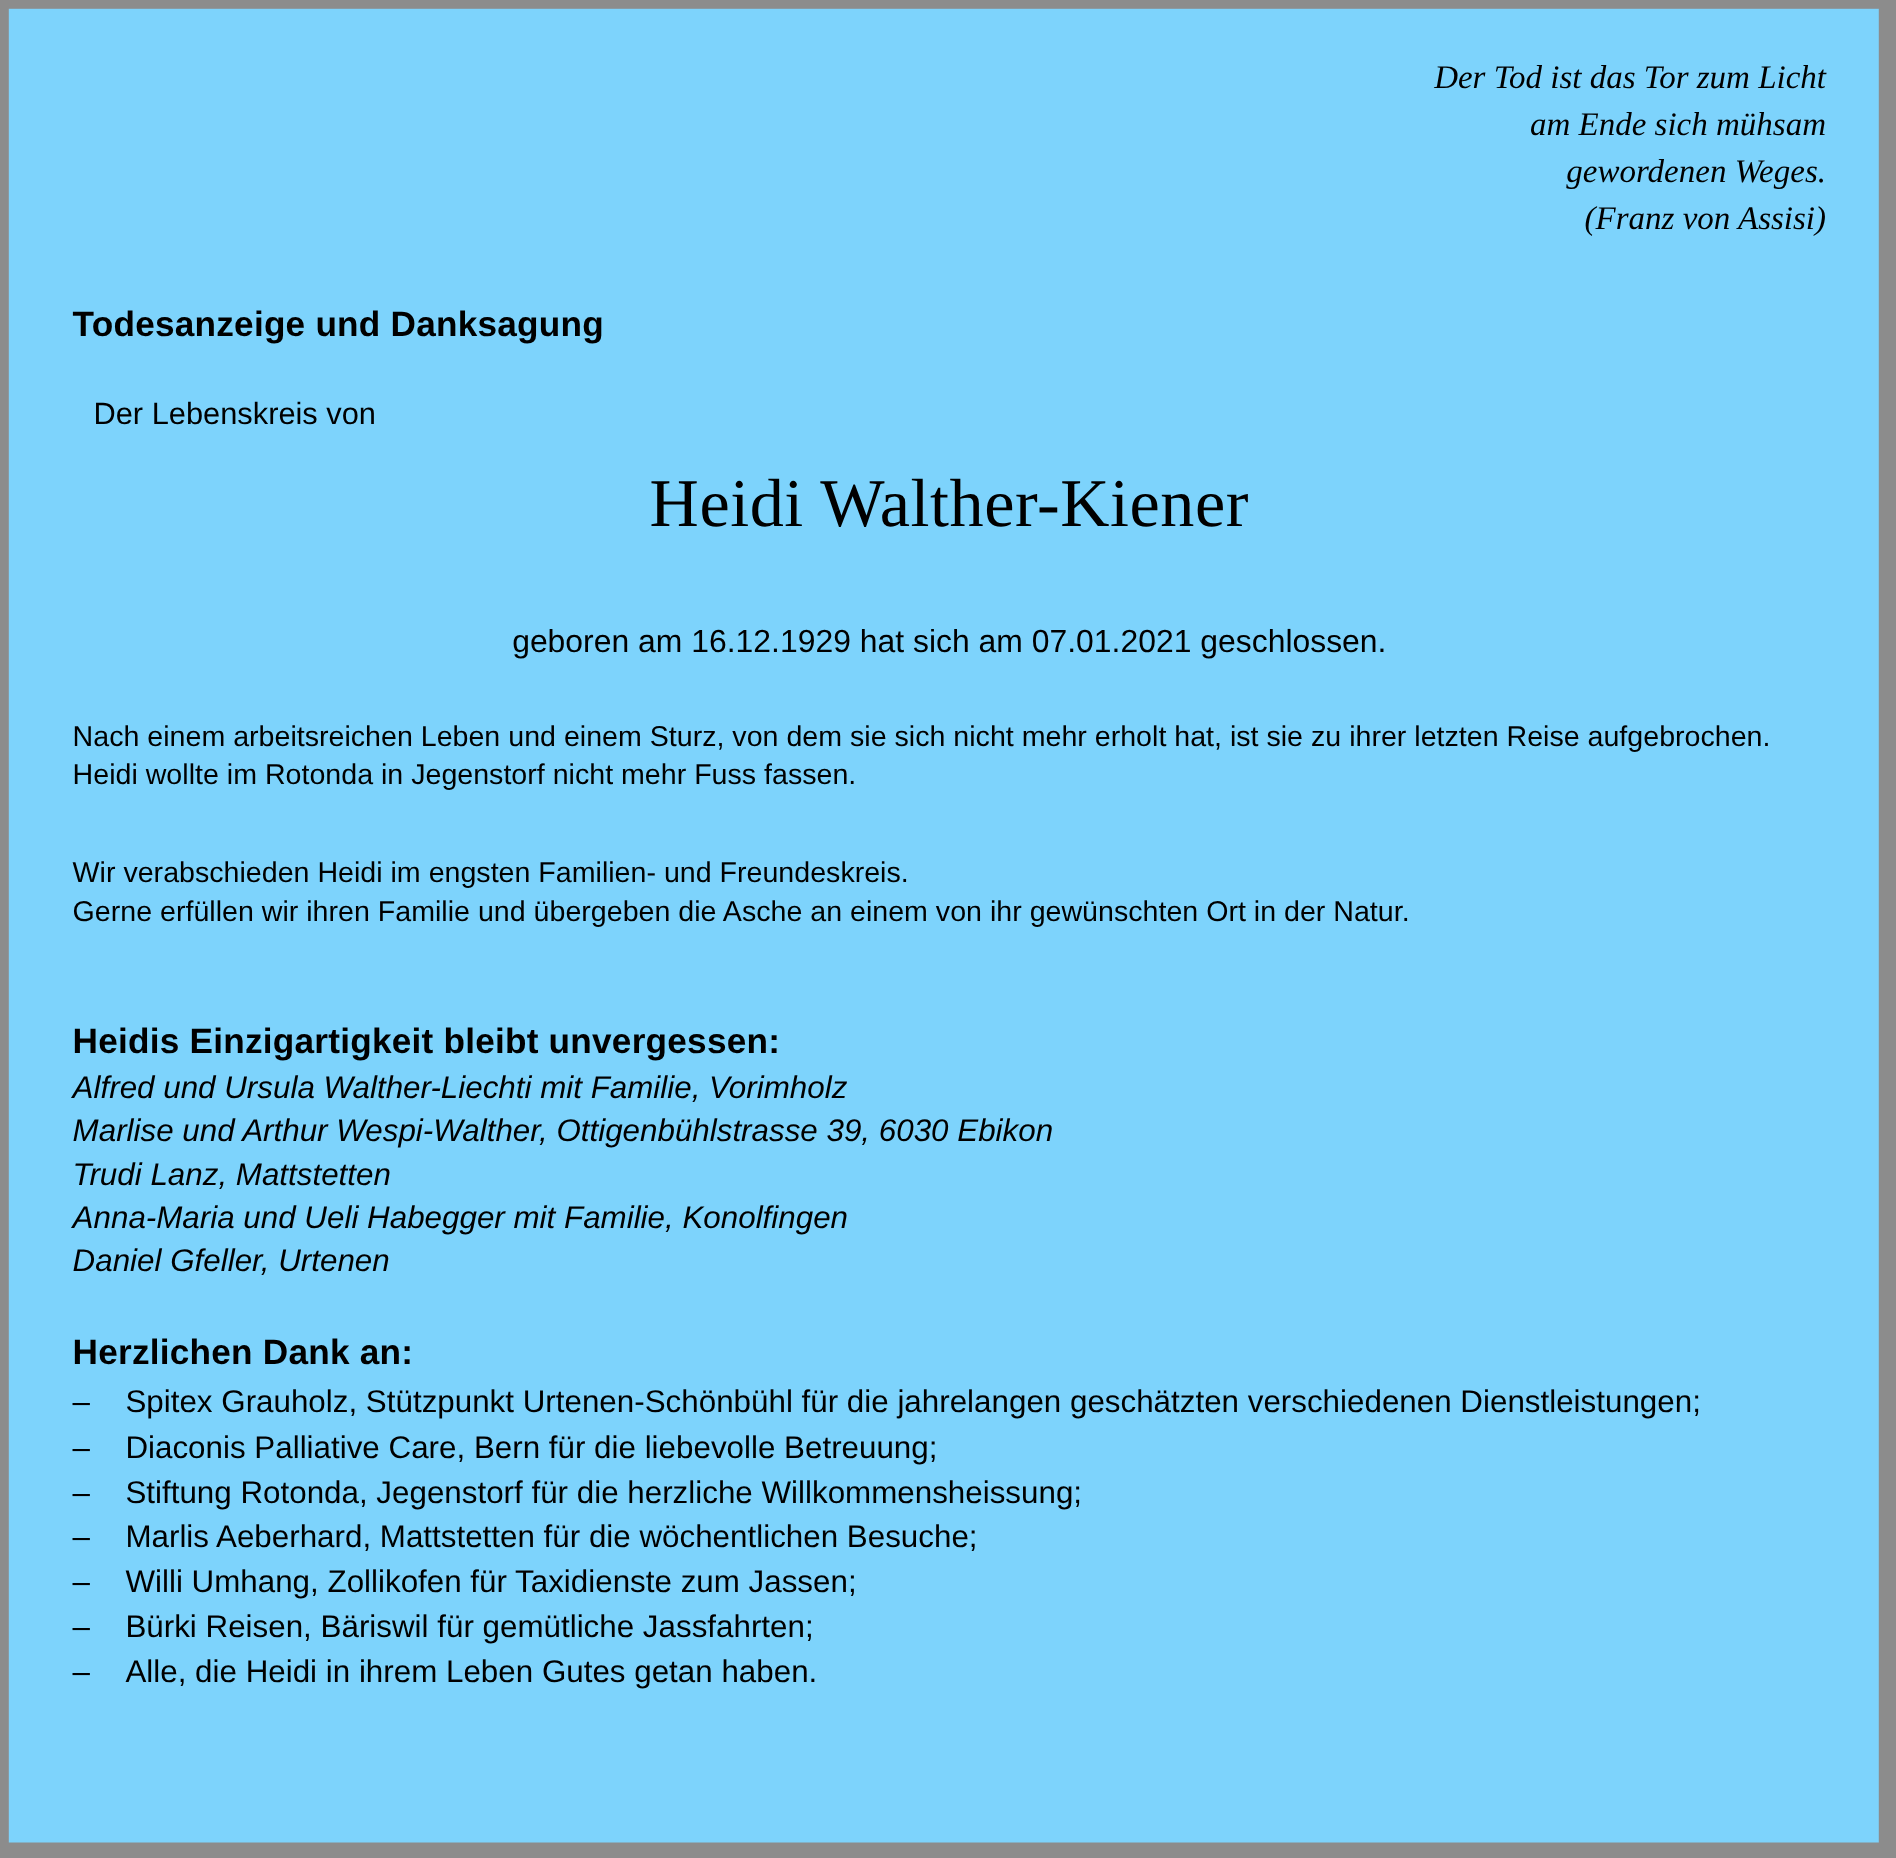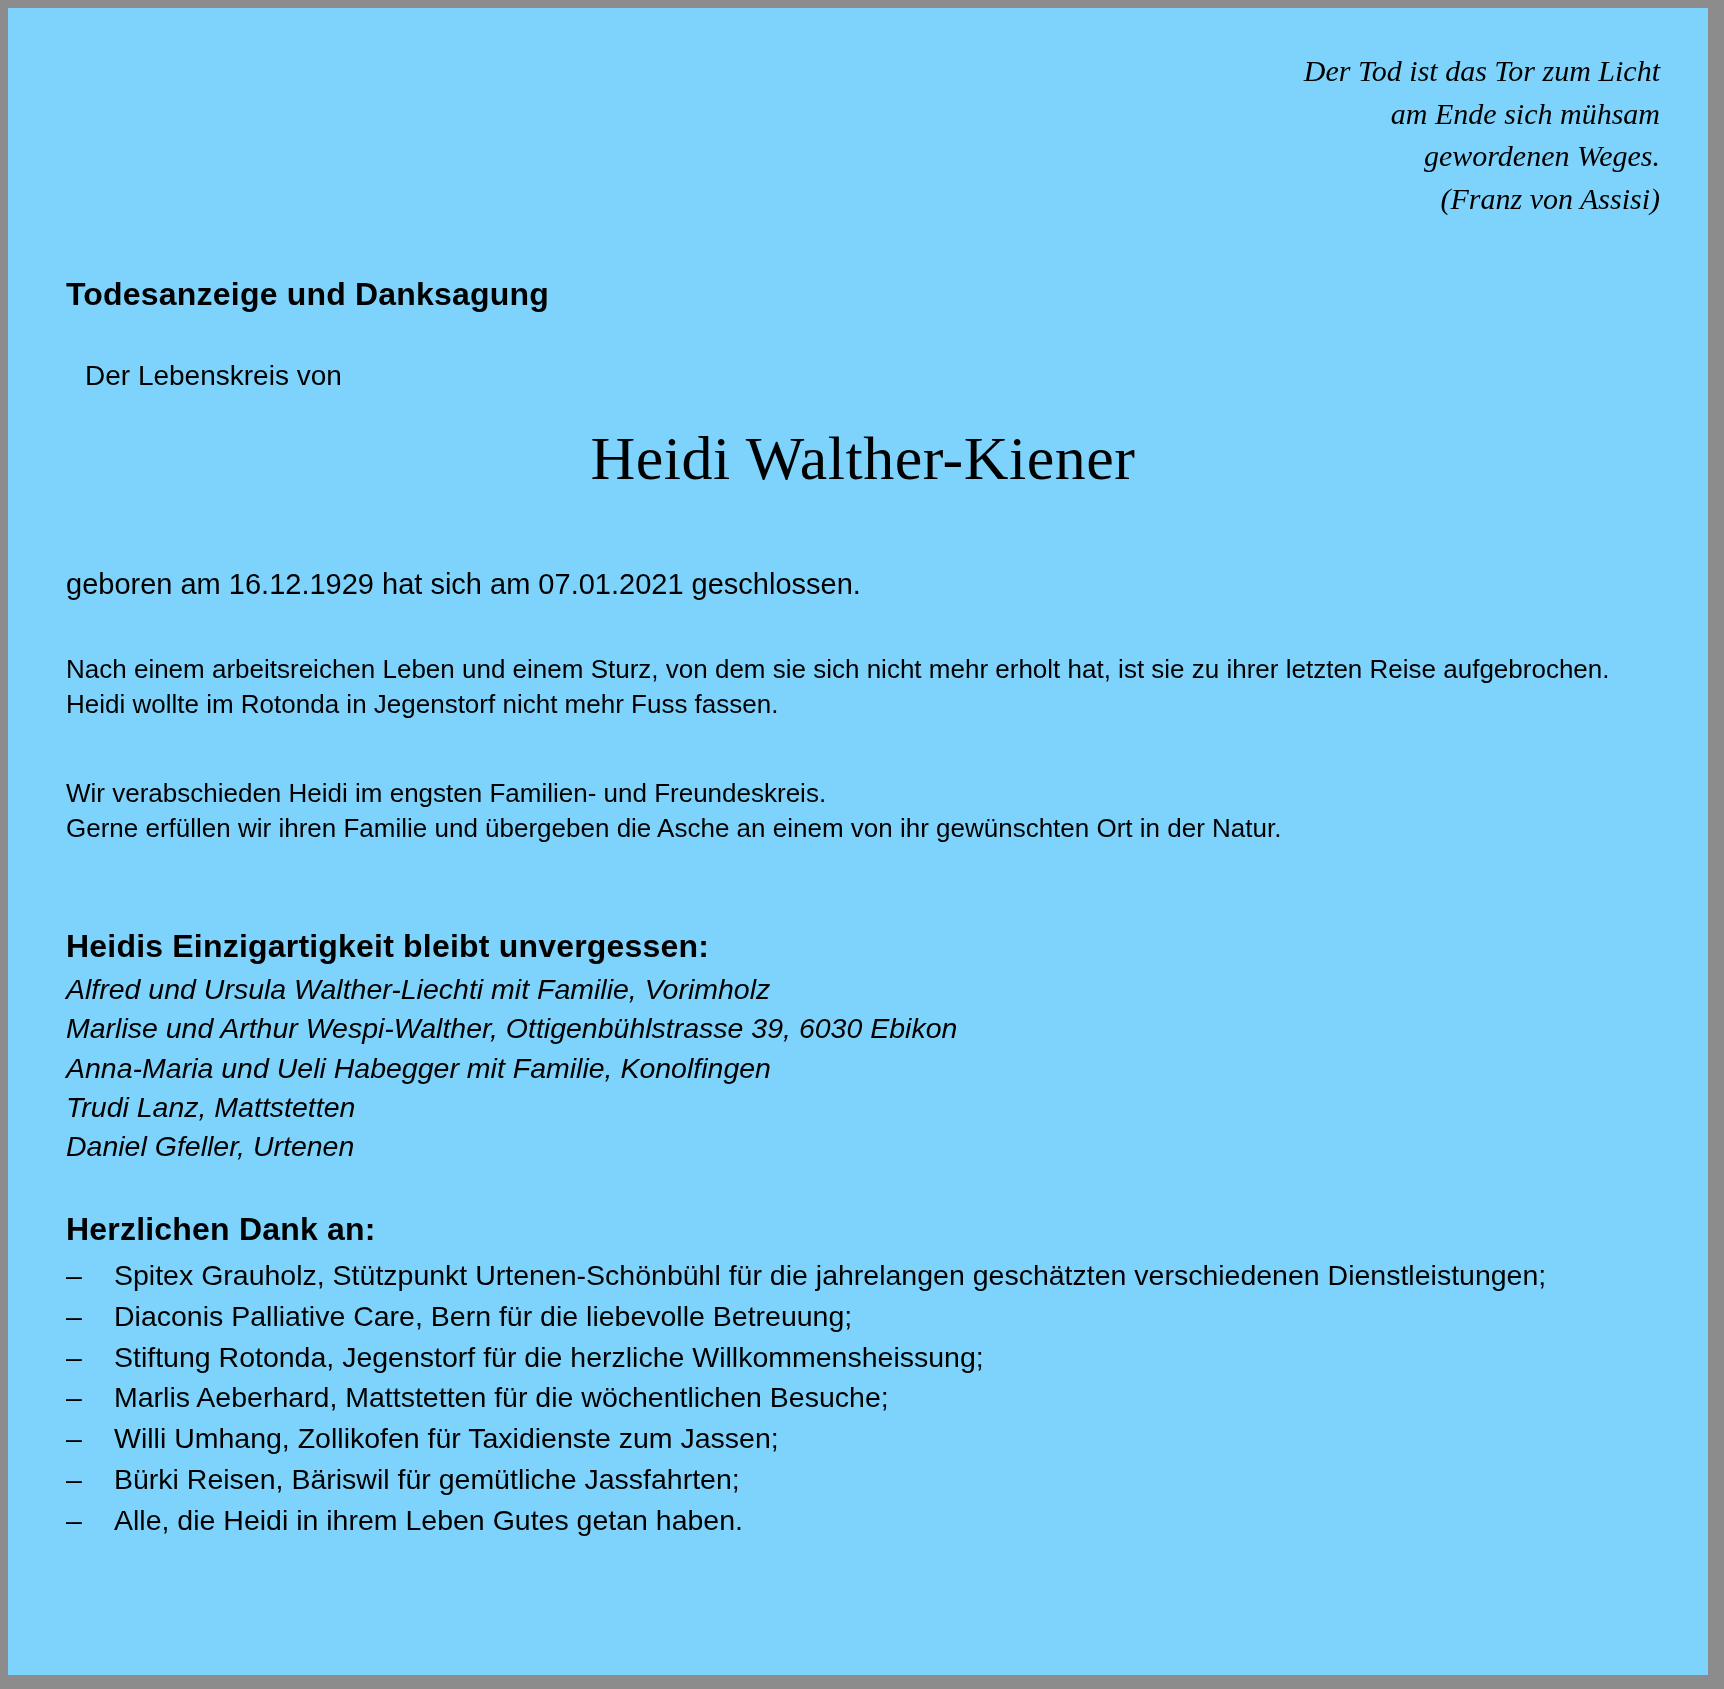--- a/index.html
+++ b/index.html
@@ -74,20 +74,21 @@
     line-height: 1.05;
     color: #000;
     letter-spacing: 0.5px;
   }
 
   .dates {
     position: absolute;
     left: 0;
     right: 0;
     top: 560px;
+    text-align: center;
     font-size: 29px;
     color: #000;
   }
 
   .para {
     position: absolute;
     left: 0;
     right: 0;
     font-size: 26px;
     line-height: 1.36;
@@ -156,22 +157,22 @@
     <div class="para para-2">
       <div>Wir verabschieden Heidi im engsten Familien- und Freundeskreis.</div>
       <div>Gerne erfüllen wir ihren Familie und übergeben die Asche an einem von ihr gewünschten Ort in der Natur.</div>
     </div>
 
     <div class="section-title heading-2">Heidis Einzigartigkeit bleibt unvergessen:</div>
 
     <div class="family">
       <div>Alfred und Ursula Walther-Liechti mit Familie, Vorimholz</div>
       <div>Marlise und Arthur Wespi-Walther, Ottigenbühlstrasse 39, 6030 Ebikon</div>
+      <div>Trudi Lanz, Mattstetten</div>
       <div>Anna-Maria und Ueli Habegger mit Familie, Konolfingen</div>
-      <div>Trudi Lanz, Mattstetten</div>
       <div>Daniel Gfeller, Urtenen</div>
     </div>
 
     <div class="section-title heading-3">Herzlichen Dank an:</div>
 
     <div class="thanks">
       <div class="thanks-item">
         <span class="dash">–</span>
         <span class="thanks-text">Spitex Grauholz, Stützpunkt Urtenen-Schönbühl für die jahrelangen geschätzten verschiedenen Dienstleistungen;</span>
       </div>

